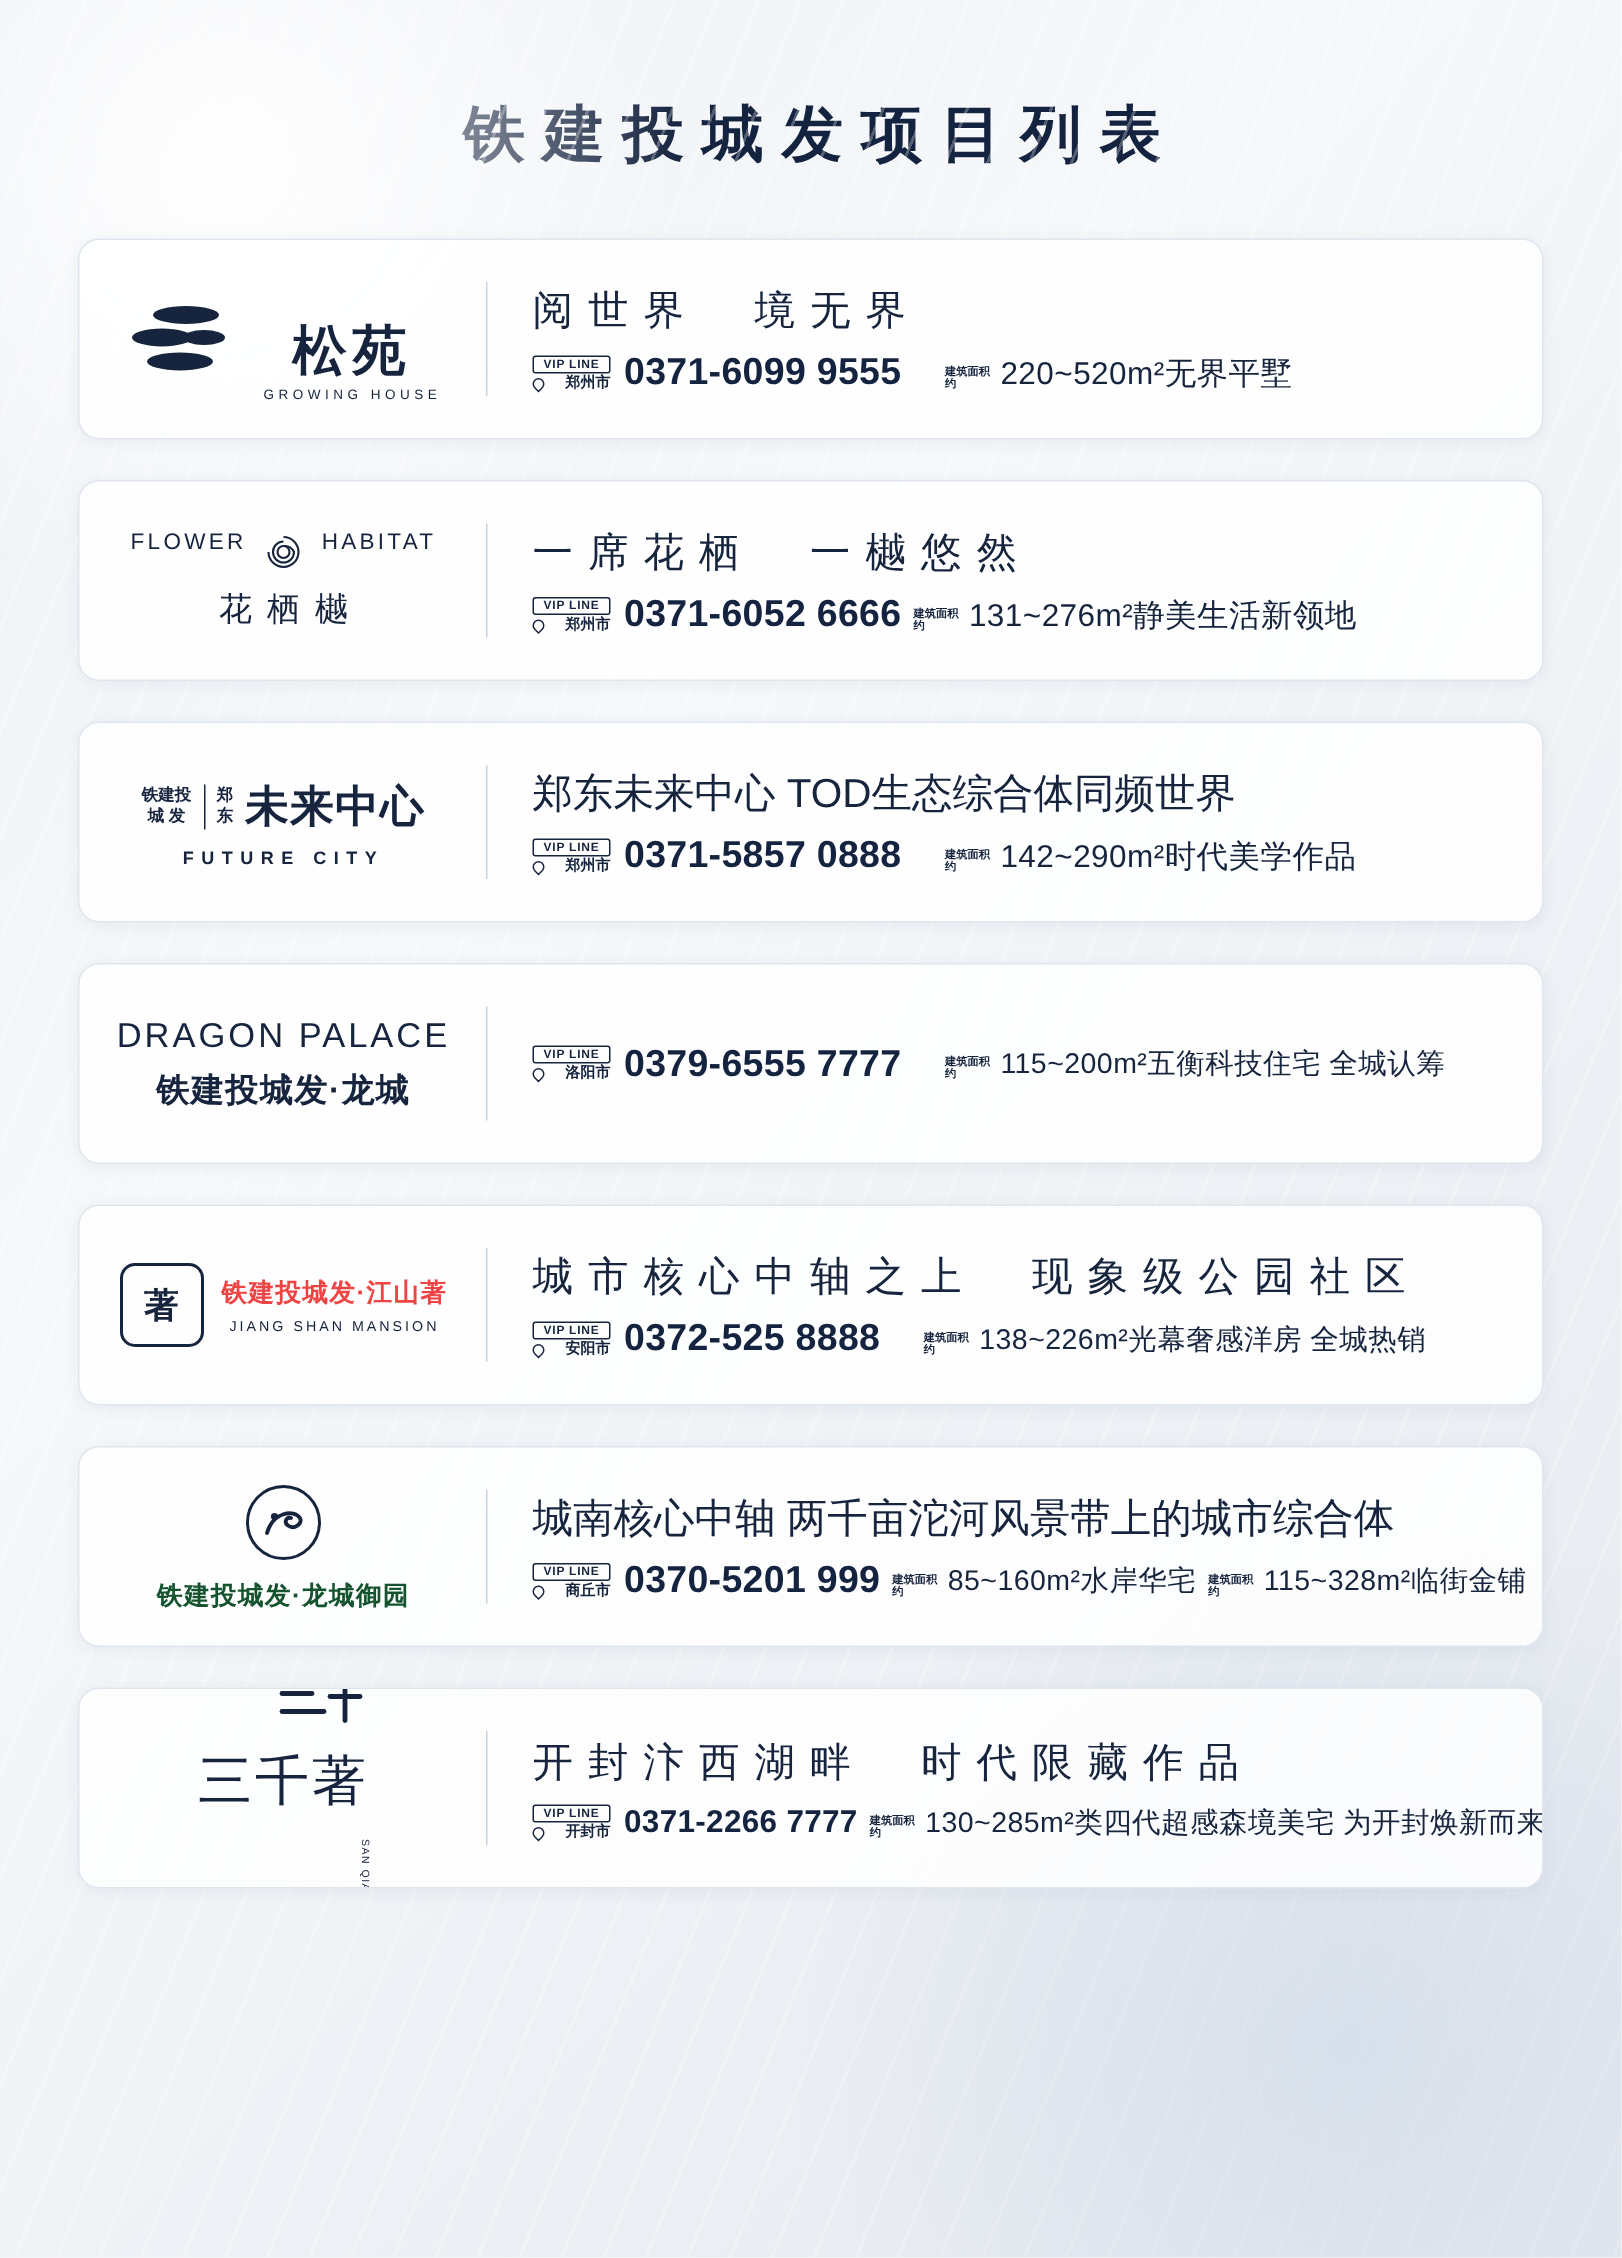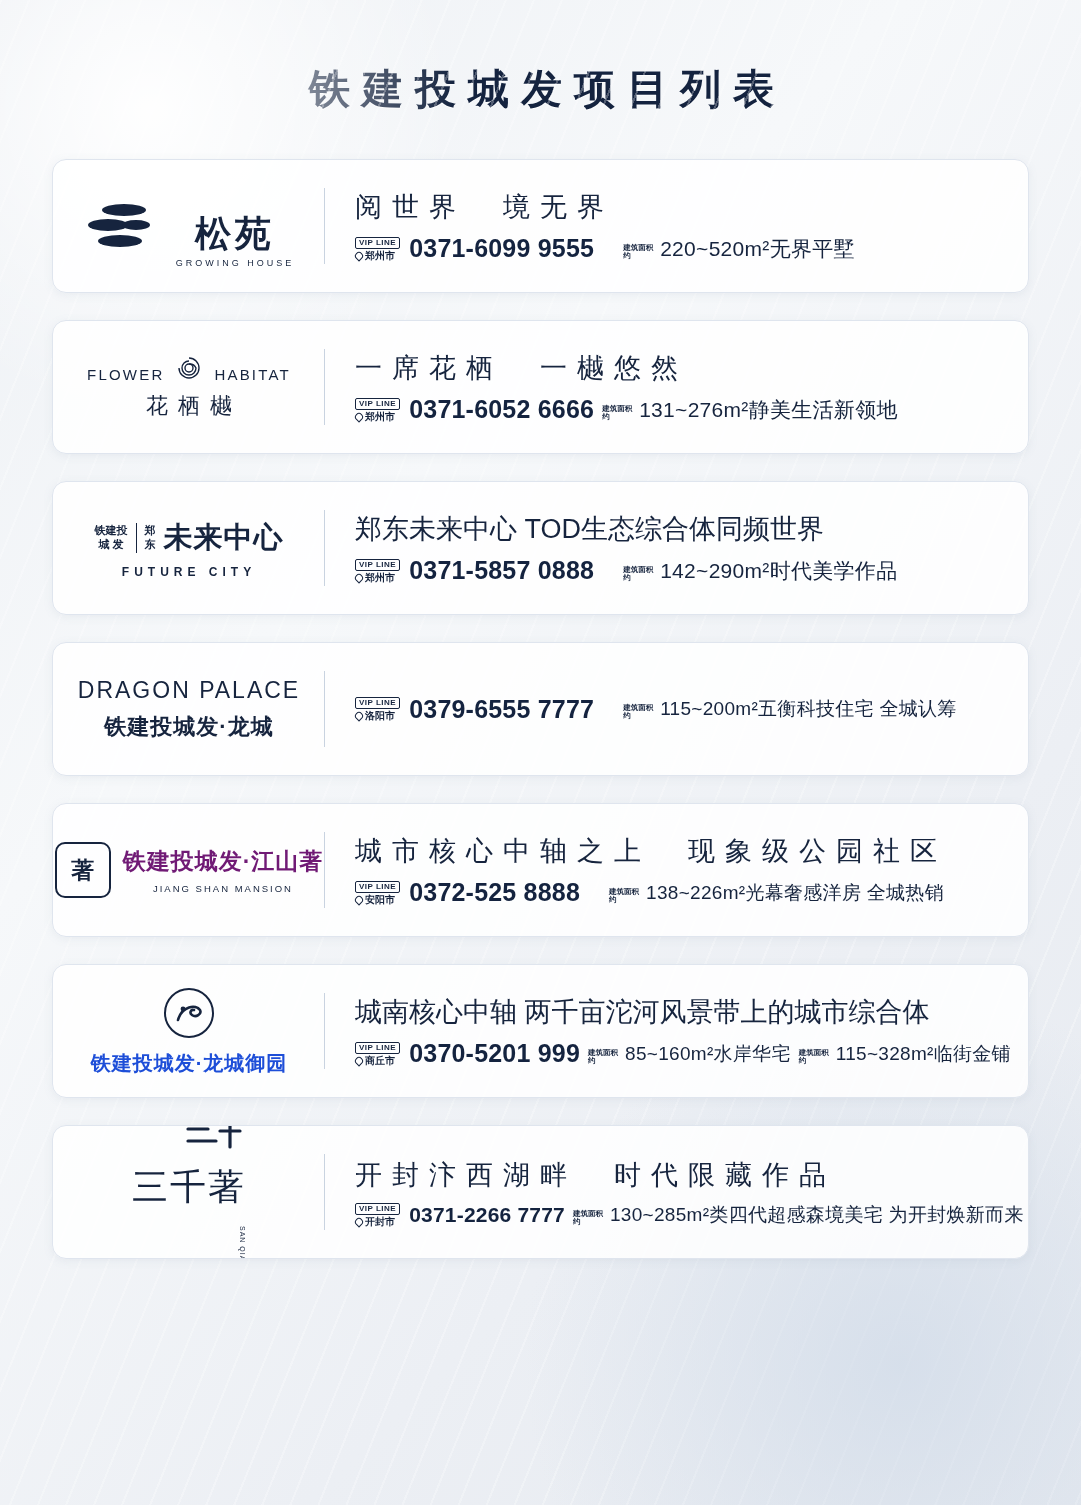--- a/index.html
+++ b/index.html
@@ -131,21 +131,21 @@
     text-align: center;
     font-weight: 600;
   }
   .vip-bottom {
     font-size: 10px;
     color: #16243e;
     font-weight: 700;
     margin-top: 2px;
     display: flex;
     align-items: center;
-    gap: 2px;
+    gap: 14px;
     white-space: nowrap;
   }
   .pin {
     display: inline-block;
     width: 6px; height: 6px;
     border: 1.4px solid #16243e;
     border-radius: 50% 50% 50% 0;
     transform: rotate(-45deg);
   }
   .phone {
@@ -176,46 +176,46 @@
   .gap-sep { width: 14px; display: inline-block; }
 
   
   .logo-songyuan { display: flex; align-items: center; gap: 14px; }
   .sy-mark { width: 78px; height: 56px; }
   .sy-text { display: flex; flex-direction: column; align-items: center; margin-top: 32px; }
   .sy-cn { font-size: 36px; font-weight: 700; letter-spacing: 4px; color: #16243e; line-height: 1; }
   .sy-en { font-size: 9px; letter-spacing: 3px; color: #16243e; margin-top: 6px; }
 
   .logo-flower { display: flex; flex-direction: column; align-items: center; gap: 8px; }
-  .fl-row { display: flex; align-items: flex-end; gap: 10px; }
+  .fl-row { display: flex; align-items: flex-start; gap: 10px; }
   .fl-en { font-size: 15px; letter-spacing: 2.2px; color: #16243e; }
   .fl-cn { font-size: 22px; letter-spacing: 10px; color: #16243e; font-weight: 400; padding-left: 10px;}
 
   .logo-future { display: flex; flex-direction: column; align-items: center; }
   .ft-row { display: flex; align-items: center; gap: 8px; }
   .ft-badge { font-size: 11px; line-height: 1.25; color: #16243e; font-weight: 700; text-align: center; }
   .ft-divider { width: 1px; height: 30px; background: #16243e; }
   .ft-zd { font-size: 11px; line-height: 1.25; color: #16243e; font-weight: 700; text-align:center;}
   .ft-main { font-size: 29px; font-weight: 700; color: #16243e; letter-spacing: 1px; }
   .ft-en { font-size: 12px; letter-spacing: 5px; color: #16243e; font-weight: 700; margin-top: 7px; }
 
   .logo-dragon { display: flex; flex-direction: column; align-items: center; gap: 8px; }
   .dp-en { font-size: 23px; letter-spacing: 2px; color: #16243e; font-weight: 500; }
   .dp-cn { font-size: 22px; font-weight: 700; letter-spacing: 1px; color: #16243e; }
 
   .logo-jiangshan { display: flex; align-items: center; gap: 12px; }
   .js-seal { width: 52px; height: 52px; border: 2px solid #16243e; border-radius: 10px; display:flex; align-items:center; justify-content:center; }
   .js-seal-inner { font-size: 23px; color: #16243e; font-weight: 600; }
   .js-text { display: flex; flex-direction: column; align-items: center; }
-  .js-cn { font-size: 23px; font-weight: 700; color: #701a75; letter-spacing: 1px; }
+  .js-cn { font-size: 17px; font-weight: 700; color: #ef4444; letter-spacing: 1px; }
   .js-en { font-size: 9.5px; letter-spacing: 2px; color: #16243e; margin-top: 6px; }
 
   .logo-longcheng { display: flex; flex-direction: column; align-items: center; gap: 10px; }
   .lc-mark { width: 54px; height: 54px; }
-  .lc-cn { font-size: 20px; font-weight: 700; color: #1d4ed8; letter-spacing: 1px; }
+  .lc-cn { font-size: 17px; font-weight: 700; color: #14532d; letter-spacing: 1px; }
 
   .logo-sanqian { display: flex; align-items: flex-end; gap: 8px; flex-direction: column; }
   .sq-mark { width: 64px; height: 52px; }
   .sq-cn { font-size: 36px; font-weight: 500; color: #16243e; letter-spacing: 2px; }
   .sq-py { font-size: 7px; color: #16243e; writing-mode: vertical-rl; letter-spacing: 1px; transform: translateY(6px); }
 </style>
 </head>
 <body>
 
 <div class="page">

